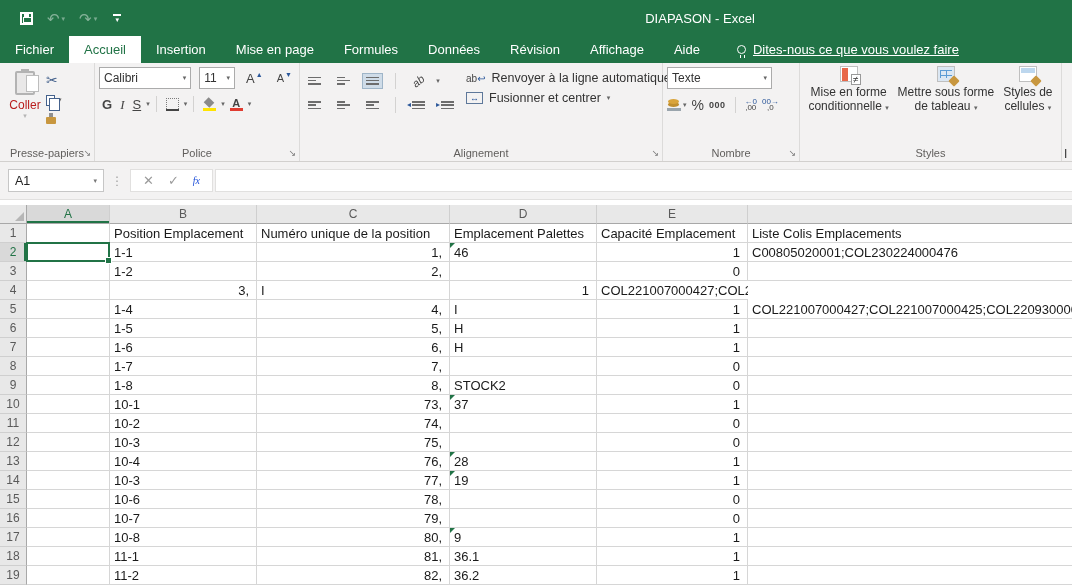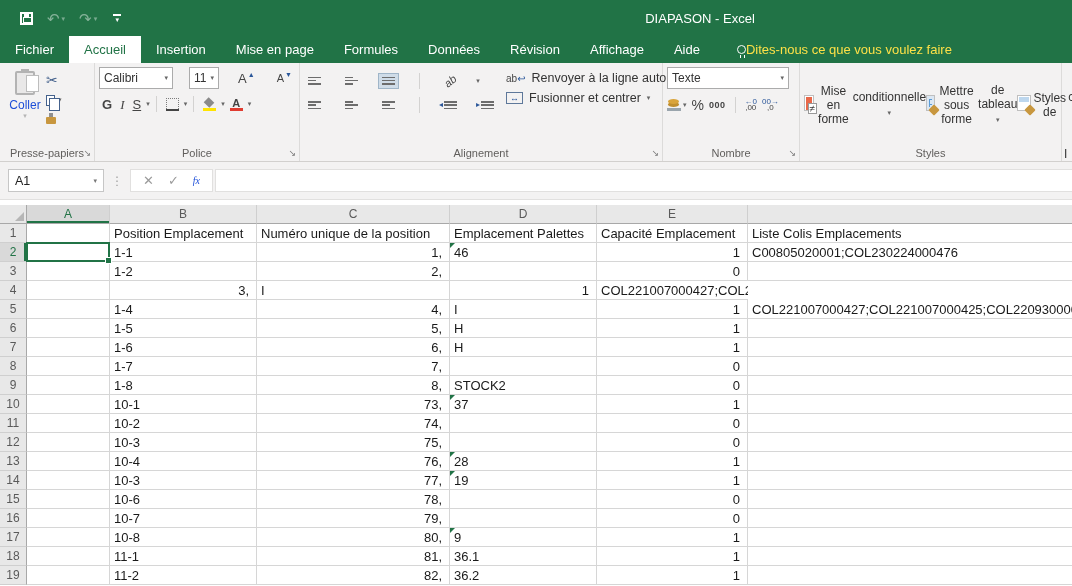--- a/index.html
+++ b/index.html
@@ -17,39 +17,39 @@
   .qat-btn .dd { font-size:7px; color:rgba(255,255,255,.4); }
   .qat-custom { display:flex; flex-direction:column; align-items:center; color:#fff; line-height:4px; margin-left:2px; }
   .qat-custom .bar { width:8px; height:2px; background:#fff; margin-bottom:2px; }
   .qat-custom .dd { font-size:7px; color:#fff; }
   .title-text { position:absolute; left:700px; transform:translateX(-50%); color:#fff; font-size:13px; white-space:nowrap; }
 
   
   .tabstrip { height:27px; background:#217346; display:flex; align-items:stretch; flex:0 0 auto; }
   .rtab { color:#fff; font-size:13px; padding:0 15px; display:flex; align-items:center; cursor:default; }
   .rtab.active { background:#ffffff; color:#217346; }
-  .tellme { display:flex; align-items:center; color:#fde047; font-size:13px; margin-left:22px; }
+  .tellme { display:flex; align-items:center; gap:7px; color:#ffffff; font-size:13px; margin-left:22px;text-decoration:underline; }
   .bulb { width:9px; height:9px; border:1.5px solid #fff; border-radius:50%; position:relative; }
   .bulb::after { content:""; position:absolute; left:2px; top:9px; width:3px; height:3px; border-left:1.5px solid #fff; border-right:1.5px solid #fff; }
 
   
   .ribbon { height:99px; background:#f3f2f2; border-bottom:1px solid #d2d0ce; display:flex; flex:0 0 auto; }
   .rgroup { position:relative; border-right:1px solid #dcdbda; padding:4px 4px 18px 4px; flex:0 0 auto; }
   .rgroup-label { position:absolute; bottom:2px; left:0; right:0; text-align:center; font-size:11px; color:#605e5c; }
   .launcher { position:absolute; right:3px; bottom:3px; font-size:9px; color:#7a7a7a; line-height:1; }
   .dd { font-size:7px; color:#666; }
-  .rowline { display:flex; align-items:center; gap:16px; }
+  .rowline { display:flex; align-items:center; gap:8px; }
 
   
   .g-clip { width:95px; display:flex; }
   .paste-big { width:42px; display:flex; flex-direction:column; align-items:center; padding-top:4px; color:#a6a6a6; }
   .icon-clipboard { width:20px; height:24px; border:2px solid #b3b3b3; border-radius:2px; position:relative; background:#e9e8e8; margin-bottom:3px; }
   .icon-clipboard::before { content:""; position:absolute; top:-4px; left:4px; width:8px; height:4px; background:#b3b3b3; }
   .icon-clipboard::after { content:""; position:absolute; top:2px; right:-6px; width:11px; height:15px; background:#fff; border:1px solid #bdbdbd; }
-  .paste-big .lbl { font-size:12px; color:#1d4ed8; }
+  .paste-big .lbl { font-size:12px; color:#b91c1c; }
   .clip-small { display:flex; flex-direction:column; gap:6px; padding-top:6px; }
   .csbtn { display:flex; align-items:center; gap:3px; height:14px; }
   .icon-cut { color:#44618c; font-size:14px; line-height:1; }
   .icon-copy { width:9px; height:11px; border:1px solid #44618c; position:relative; background:#fff; }
   .icon-copy::after { content:""; position:absolute; left:2px; top:2px; width:9px; height:11px; border:1px solid #44618c; background:#fff; }
   .icon-painter { width:10px; height:7px; background:#c8973f; border-radius:1px; position:relative; }
   .icon-painter::before { content:""; position:absolute; top:-4px; left:3px; width:4px; height:4px; background:#8f8f8f; }
 
   
   .g-font { width:205px; }
@@ -83,33 +83,33 @@
   .icon-indent { position:relative; }
   .icon-indent .arr { position:absolute; left:-2px; top:2px; color:#2b579a; font-size:8px; }
   .ali-right { display:flex; flex-direction:column; gap:6px; padding-top:4px; margin-left:8px; }
   .ali-right .opt { display:flex; align-items:center; gap:6px; font-size:12.5px; color:#333; white-space:nowrap; }
   .icon-wrap { font-size:10px; color:#444; }
   .icon-wrap b { color:#2b579a; font-weight:normal; }
   .icon-merge { width:17px; height:12px; border:1px solid #5e789a; color:#2b579a; font-size:9px; text-align:center; line-height:10px; }
 
   
   .g-num { width:137px; }
-  .num-fmt { width:122px; }
+  .num-fmt { width:105px; }
   .g-num .rowline.r2 { margin-top:8px; gap:5px; }
   .icon-money { width:14px; height:12px; position:relative; }
   .icon-money::before { content:""; position:absolute; top:0; left:1px; width:11px; height:5px; border-radius:50%; background:#d9a43b; box-shadow:0 3px 0 #c08f2f; }
   .icon-money::after { content:""; position:absolute; bottom:0; left:0; width:14px; height:3px; background:#9aa5ad; }
   .pct { font-size:14px; color:#444; }
   .zeros { font-size:9px; font-weight:bold; color:#444; letter-spacing:.5px; }
   .decbtn { display:flex; flex-direction:column; align-items:center; line-height:6px; font-size:8px; color:#444; }
   .decbtn .a { color:#2b579a; }
 
   
   .g-styles { width:262px; display:flex; justify-content:space-around; padding-top:3px; }
-  .style-big { display:flex; flex-direction:row; align-items:center; text-align:center; font-size:12px; color:#333; line-height:14px; }
+  .style-big { display:flex; flex-direction:column; align-items:center; text-align:center; font-size:12px; color:#333; line-height:14px; }
   .sb-icon { width:18px; height:16px; margin-bottom:3px; position:relative; background:#fff; border:1px solid #bfbfbf; }
   .sb-cf::before { content:""; position:absolute; left:1px; top:1px; width:6px; height:13px; background:#e8684a; }
   .sb-cf::after { content:"≠"; position:absolute; right:-4px; bottom:-4px; font-size:10px; color:#333; background:#fff; border:1px solid #999; line-height:9px; padding:0 1px; }
   .sb-tbl { background:#dbe7f3; }
   .sb-tbl::before { content:""; position:absolute; inset:3px 2px; background:
       linear-gradient(#5b9bd5 1px, transparent 1px) 0 0/100% 5px,
       linear-gradient(90deg,#5b9bd5 1px, transparent 1px) 0 0/6px 100%; }
   .sb-tbl::after, .sb-cell::after { content:""; position:absolute; right:-4px; bottom:-4px; width:8px; height:8px; background:#c8973f; border-radius:1px; transform:rotate(45deg); }
   .sb-cell::before { content:""; position:absolute; left:1px; top:1px; right:1px; height:5px; background:#bdd7ee; }
   .g-clipped { width:10px; border-right:none; overflow:hidden; padding:0; }

